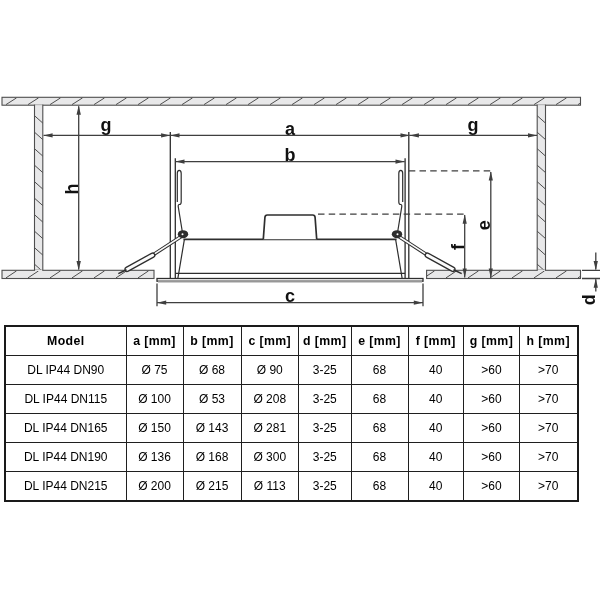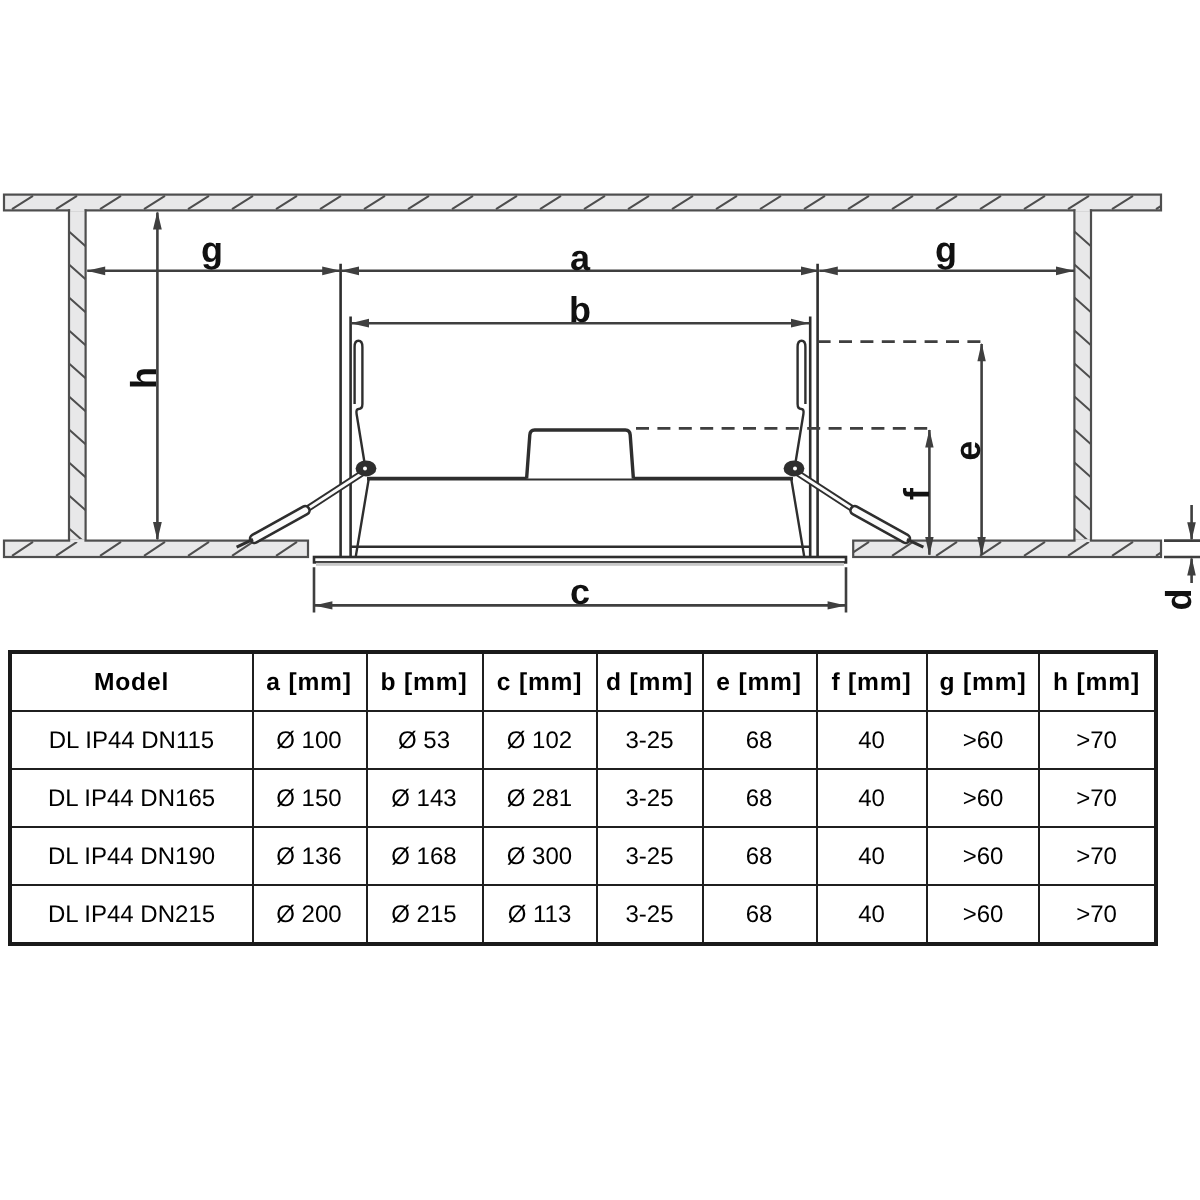--- a/index.html
+++ b/index.html
@@ -206,26 +206,37 @@
         <td>a [mm]</td>
         <td>b [mm]</td>
         <td>c [mm]</td>
         <td>d [mm]</td>
         <td>e [mm]</td>
         <td>f [mm]</td>
         <td>g [mm]</td>
         <td>h [mm]</td>
       </tr>
 
+<tr>
+        <td>DL IP44 DN90</td>
+        <td>Ø 75</td>
+        <td>Ø 68</td>
+        <td>Ø 90</td>
+        <td>3-25</td>
+        <td>68</td>
+        <td>40</td>
+        <td>&gt;60</td>
+        <td>&gt;70</td>
+      </tr>
 
 <tr>
         <td>DL IP44 DN115</td>
         <td>Ø 100</td>
         <td>Ø 53</td>
-        <td>Ø 102</td>
+        <td>Ø 208</td>
         <td>3-25</td>
         <td>68</td>
         <td>40</td>
         <td>&gt;60</td>
         <td>&gt;70</td>
       </tr>
 
 <tr>
         <td>DL IP44 DN165</td>
         <td>Ø 150</td>

